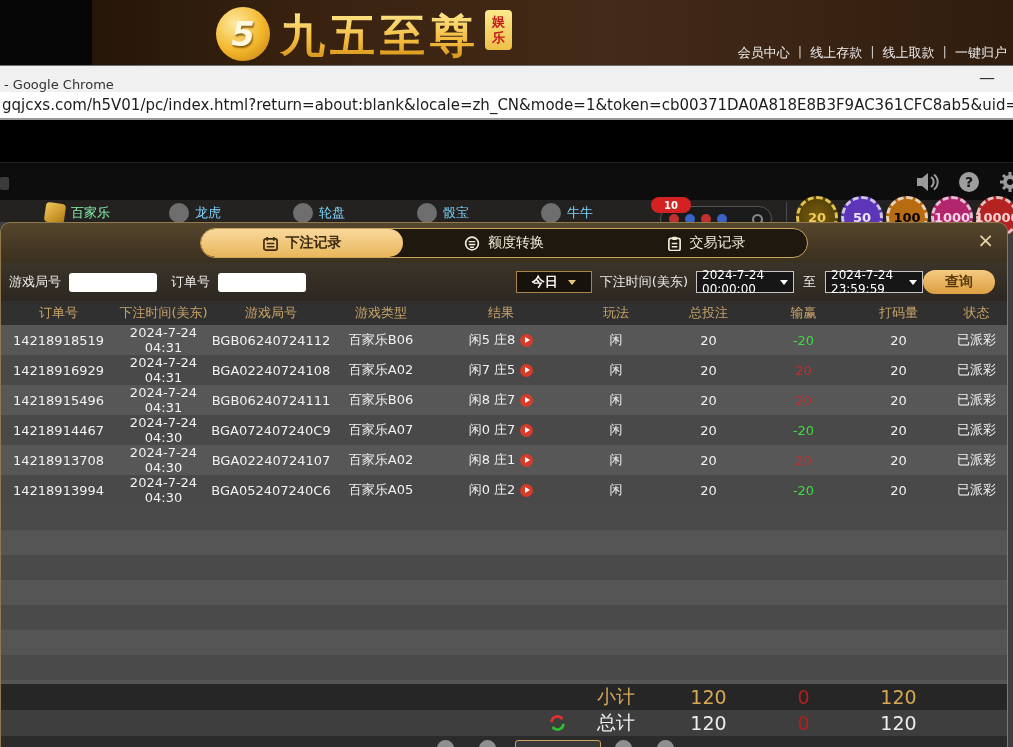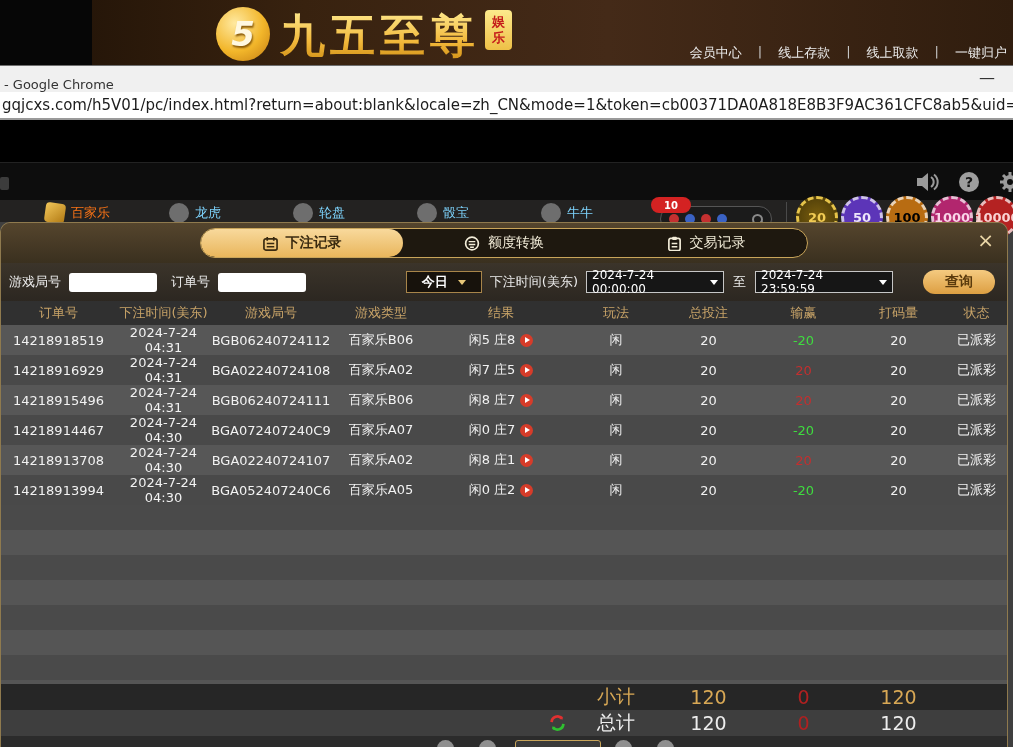--- a/index.html
+++ b/index.html
@@ -18,21 +18,21 @@
     background:radial-gradient(circle at 35% 30%,#ffe9a0,#f2b62a 55%,#c27a12);
     display:flex; align-items:center; justify-content:center;
     color:#fff8e0; font-size:34px; font-weight:bold; font-style:italic;
     text-shadow:1px 2px 2px #8a5a08; }
   .logo-text { font-size:45px; font-weight:bold; letter-spacing:5px; margin-left:10px; line-height:58px;
     background:linear-gradient(180deg,#ffee96,#f2b83a 60%,#c98810);
     -webkit-background-clip:text; background-clip:text; color:transparent; }
   .logo-badge { margin-left:5px; margin-top:3px; width:27px; padding:4px 0;
     background:linear-gradient(180deg,#fce98c,#eec047); border-radius:4px;
     color:#c41a1a; font-size:13px; font-weight:bold; text-align:center; line-height:16px; }
-  .banner-nav { position:absolute; right:6px; bottom:3px; color:#ececec; font-size:13px; display:flex; gap:16px; }
+  .banner-nav { position:absolute; right:6px; bottom:3px; color:#ececec; font-size:13px; display:flex; gap:8px; }
   .banner-nav .sep { color:#c8c8c8; }
   .banner-nav a { color:#ececec; text-decoration:none; cursor:pointer; }
   
   .titlebar { position:absolute; top:65px; left:0; width:1013px; height:27px;
     background:#f0f0f0; border-top:1px solid #6e6e6e; display:flex; align-items:flex-end; }
   .titlebar-text { margin-left:4px; color:#333; font-size:13px; }
   .titlebar-min { position:absolute; right:18px; top:2px; color:#333; font-size:16px; cursor:pointer; }
   .urlbar { position:absolute; top:92px; left:0; width:1013px; height:28px; background:#ffffff;
     border-bottom:2px solid #9a9a9a; display:flex; align-items:center; white-space:nowrap; overflow:hidden; }
   .url-text { font-size:15px; color:#1c1c1c; margin-left:2px; }
@@ -41,21 +41,21 @@
   .gameheader { position:absolute; top:162px; left:0; width:1013px; height:38px; background:#0d0d0d; border-top:1px solid #222; }
   .frag { position:absolute; left:0; top:14px; width:9px; height:13px; background:#3c3c3c; border-radius:2px; }
   .gh-icons { position:absolute; right:-8px; top:8px; display:flex; gap:20px; align-items:center; }
   .help-circle { width:20px; height:20px; border-radius:50%; background:#9e9e9e; color:#141414;
     font-size:14px; font-weight:bold; display:flex; align-items:center; justify-content:center; }
   .catbar { position:absolute; top:200px; left:0; width:1013px; height:22px; background:#232221; }
   .cat-items { position:absolute; left:45px; top:3px; display:flex; gap:52px; }
   .cat-item { display:flex; align-items:center; gap:6px; color:#7dd3fc; font-size:13px; min-width:72px; }
   .cat-ic { width:20px; height:20px; border-radius:50%; background:#6e6e6e; }
   .cat-ic.gold { background:linear-gradient(135deg,#f2c75a,#b07812); border-radius:4px; transform:rotate(8deg); }
-  .cat-item.first { color:#f97316;text-align:center; }
+  .cat-item.first { color:#86efac;text-align:center; }
   .badge10 { position:absolute; left:651px; top:-3px; width:40px; height:16px; border-radius:8px;
     background:#d42222; color:#fff; font-size:10px; font-weight:bold; display:flex; align-items:center; justify-content:center; z-index:2;}
   .dotpill { position:absolute; left:660px; top:6px; width:112px; height:26px; border:1px solid #555;
     border-radius:13px; background:#1b1b1b; display:flex; align-items:center; padding:0 8px; gap:6px; }
   .dot { width:10px; height:10px; border-radius:50%; }
   .dot.r { background:#c43030; } .dot.b { background:#3a62c4; }
   .mag { width:11px; height:11px; border:2px solid #8a8a8a; border-radius:50%; margin-left:auto; position:relative; }
   .mag::after { content:""; position:absolute; width:5px; height:2px; background:#8a8a8a; transform:rotate(45deg); right:-4px; bottom:-1px; }
   .vsep { position:absolute; left:786px; top:2px; width:1px; height:20px; background:#4a4a4a; }
   .chips { position:absolute; left:796px; top:-4px; display:flex; gap:3px; align-items:center; }
@@ -78,26 +78,26 @@
   .tab.active { background:linear-gradient(180deg,#f8d99c,#e9b65c); border-radius:15px; color:#3a2a10; font-weight:bold; }
   .modal-close { position:absolute; right:13px; top:7px; color:#ecd8a8; font-size:20px; line-height:20px; cursor:pointer; }
   .filterbar { flex:0 0 38px; background:linear-gradient(180deg,#3b342a,#2c2721);
     display:flex; align-items:center; font-size:13px; color:#ececec; padding:0 8px; }
   .filter-input { width:88px; height:19px; background:#fff; border:none; border-radius:3px; margin-left:8px; }
   .lbl2 { margin-left:14px; }
   .fspacer { flex:1; }
   .select-today { width:76px; height:22px; background:#17120c; border:1px solid #a8854a; color:#fff;
     display:flex; align-items:center; justify-content:center; gap:10px; font-weight:bold; cursor:pointer; }
   .bt-lbl { margin:0 8px; }
-  .select-dt { width:138px; height:22px; background:#161616; border:1px solid #c6c6c6; color:#fff;
+  .select-dt { width:98px; height:22px; background:#161616; border:1px solid #c6c6c6; color:#fff;
     display:flex; align-items:center; justify-content:space-between; padding:0 5px; font-size:12px; cursor:pointer; }
   .zhi { margin:0 9px; }
   .caret { width:0; height:0; border-left:4px solid transparent; border-right:4px solid transparent; border-top:5px solid #fff; }
   .caret.gold { border-top-color:#e8c87a; }
-  .btn-search { width:72px; height:24px; margin-left:30px; margin-right:4px;
+  .btn-search { width:72px; height:24px; margin-right:4px;
     background:linear-gradient(180deg,#f4ca80,#dd9f42); border-radius:12px;
     color:#5a3a0c; font-weight:bold; font-size:14px; display:flex; align-items:center; justify-content:center; cursor:pointer; }
   
   .grid-row { display:grid; grid-template-columns:115px 95px 120px 100px 140px 90px 95px 95px 95px auto;
     align-items:center; text-align:center; }
   .thead { flex:0 0 24px; background:#303030; color:#c9a468; font-size:13px; }
   .trow { flex:0 0 25px; color:#f2f2f2; font-size:13px; }
   .trow.odd { background:#575757; }
   .trow.even { background:#494949; }
   .filler { flex:1; background:repeating-linear-gradient(180deg,#4a4a4a 0 25px,#555555 25px 50px); }

